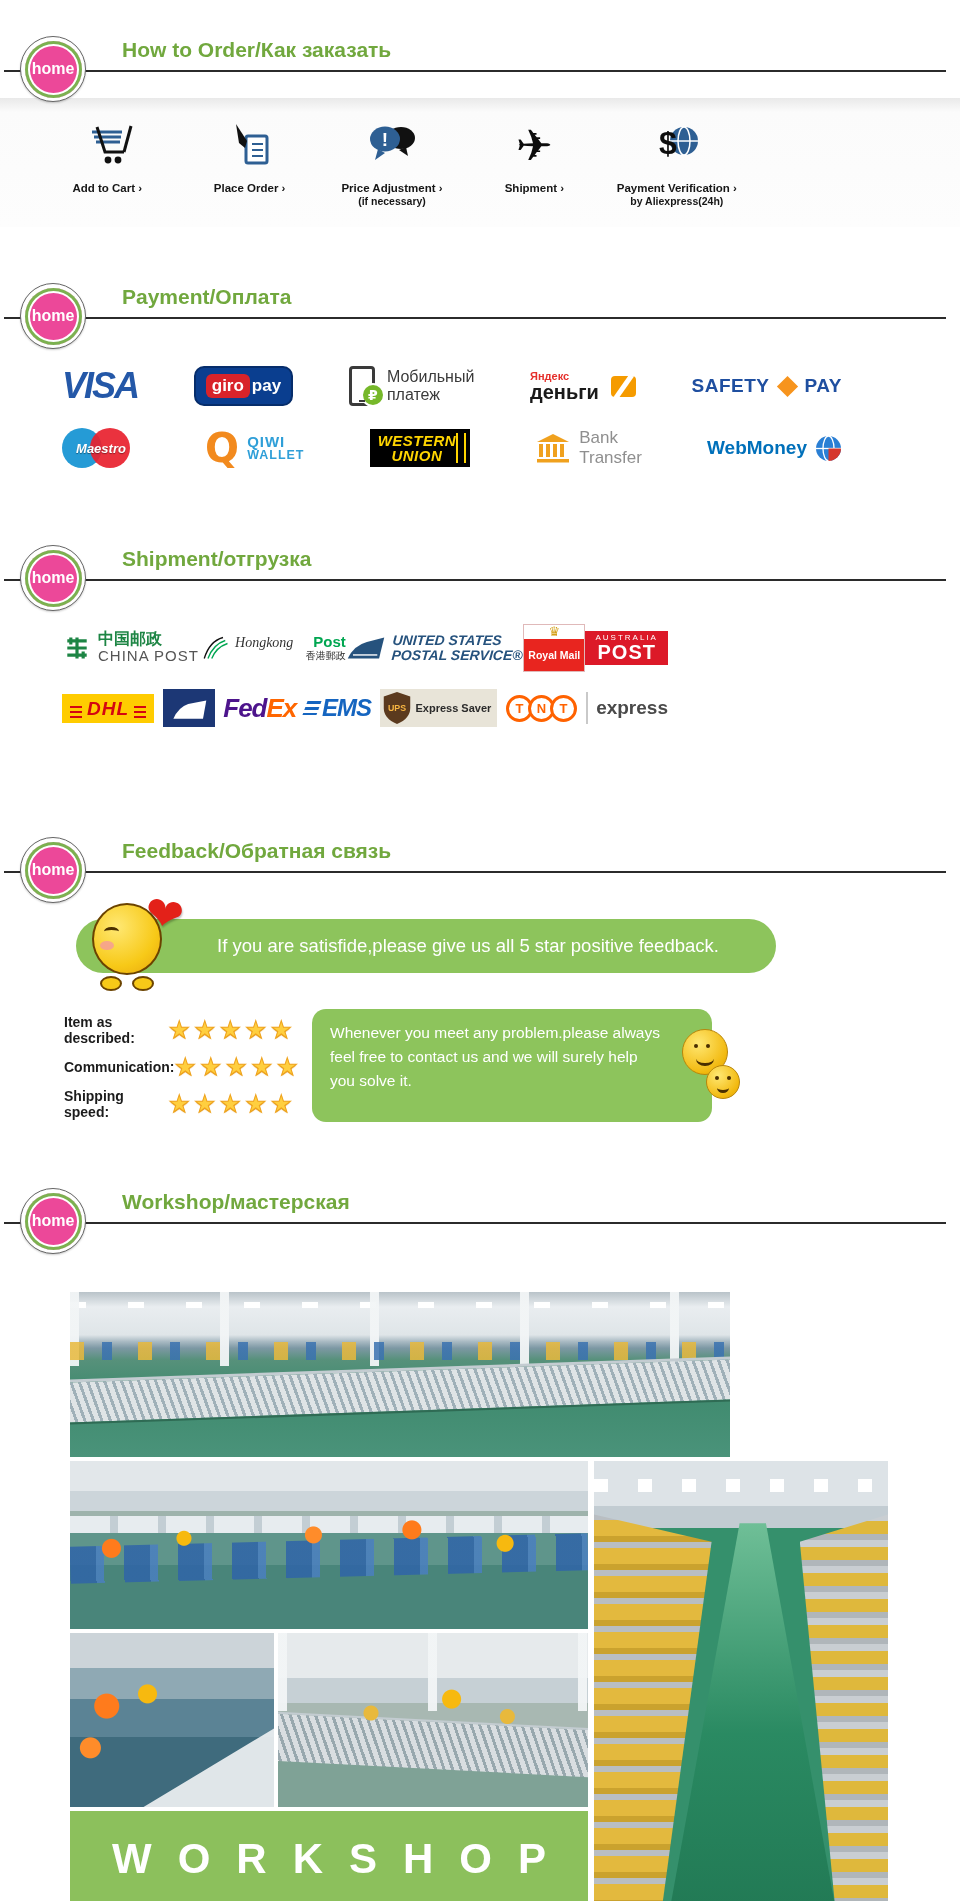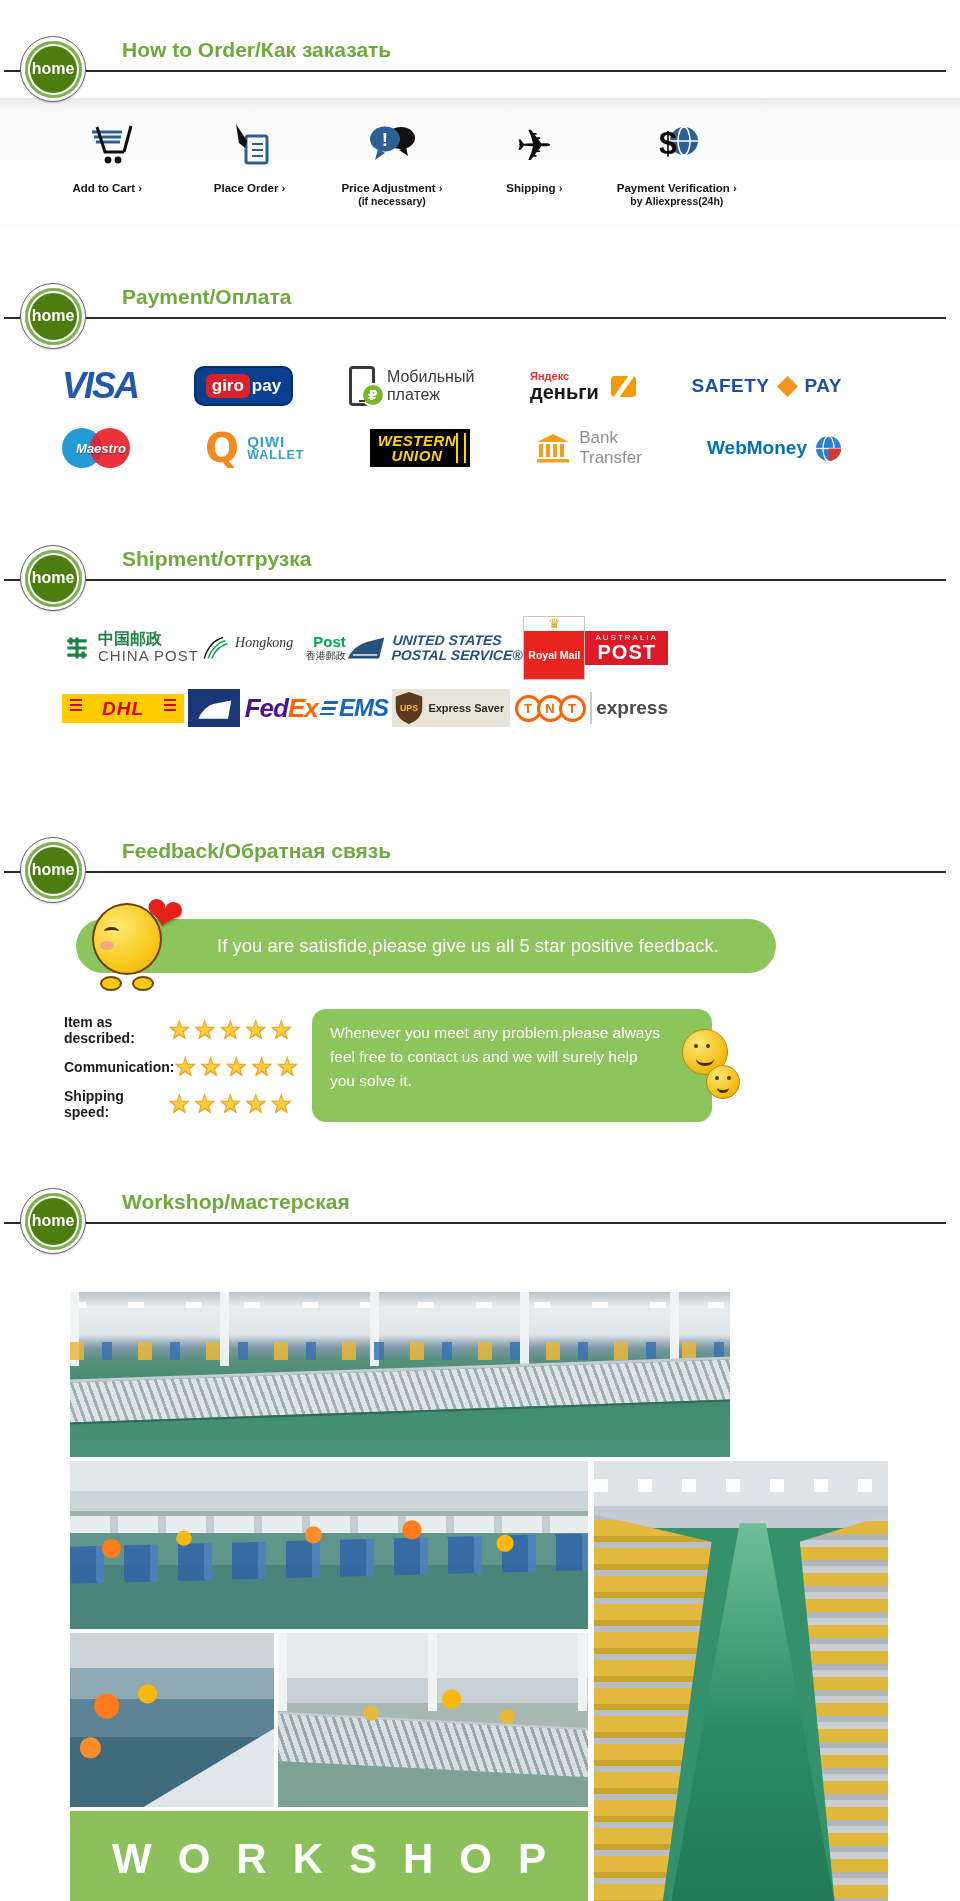--- a/index.html
+++ b/index.html
@@ -12,21 +12,21 @@
 
   
   .sec-header { position:relative; height:80px; }
   .hline { position:absolute; left:4px; right:14px; top:44px; height:2px; background:#2b2b2b; }
   .home-badge {
     position:absolute; left:20px; top:10px; width:66px; height:66px; border-radius:50%;
     background:#fff; border:1.5px solid #666; display:flex; align-items:center; justify-content:center;
     z-index:2; box-shadow:0 1px 2px rgba(0,0,0,.2); cursor:pointer;
   }
   .home-inner {
-    width:57px; height:57px; border-radius:50%; background:#4d7c0f;
+    width:57px; height:57px; border-radius:50%; background:#ec4899;
     box-shadow: inset 0 0 0 3px #7cb150, inset 0 0 0 5px #ffffff;
     display:flex; align-items:center; justify-content:center;
     color:#fff; font-weight:bold; font-size:16px;
   }
   .sec-title { position:absolute; left:122px; top:12px; margin:0; color:#71a83e; font-size:21px; font-weight:bold; }
 
   
   .order-strip {
     margin-top:-8px; padding:18px 0 20px 36px;
     background:linear-gradient(180deg,#e9e9e9 0,#fbfbfb 14px,#fdfdfd 100%);
@@ -79,25 +79,25 @@
   .cp-cn { color:#1d8544; font-weight:bold; font-size:16px; }
   .cp-en { color:#555; font-size:15px; letter-spacing:1px; }
   .hk-col { line-height:1.05; }
   .hk-top { display:flex; align-items:baseline; gap:20px; }
   .hk-script { font-family:"Liberation Serif",serif; font-style:italic; font-size:14px; color:#333; }
   .hk-bold { color:#00a651; font-weight:bold; font-size:15px; }
   .hk-cn { font-size:10px; color:#333; text-align:right; }
   .usps-col { color:#26527d; font-style:italic; font-weight:bold; font-size:14px; line-height:1.1; transform:skewX(-4deg); }
   .rm-box { width:62px; border:1px solid #e0b9b9; background:#fff; text-align:center; }
   .rm-crown { font-size:13px; color:#d4a017; line-height:14px; }
-  .rm-band { background:#e8251f; color:#fff; font-size:10.5px; font-weight:bold; padding:18px 1px; }
+  .rm-band { background:#e8251f; color:#fff; font-size:10.5px; font-weight:bold; padding:10px 1px; }
   .ap-box { background:#dc1928; color:#fff; text-align:center; padding:3px 10px; line-height:1; }
   .ap-top { font-size:8px; letter-spacing:2px; }
   .ap-bot { font-size:20px; font-weight:900; letter-spacing:1px; }
-  .dhl-box { background:#ffcc00; padding:5px 8px; display:flex; align-items:flex-start; gap:20px; }
+  .dhl-box { background:#ffcc00; padding:5px 8px; display:flex; align-items:flex-end; gap:5px; }
   .dhl-txt { color:#d40511; font-weight:900; font-style:italic; font-size:19px; letter-spacing:1px; line-height:1; }
   .dhl-stripes { width:12px; height:12px; background:repeating-linear-gradient(180deg,#d40511 0 2px,transparent 2px 5px); }
   .usps2-box { background:#1c3775; width:52px; height:38px; display:flex; align-items:center; justify-content:center; }
   .fedex { font-size:26px; font-weight:900; font-style:italic; letter-spacing:-1px; }
   .fed { color:#4d148c; } .ex { color:#ff6600; }
   .ems { display:flex; align-items:center; gap:3px; }
   .ems-stripes { width:14px; height:14px; background:repeating-linear-gradient(180deg,#1565c0 0 3px,transparent 3px 6px); transform:skewX(-20deg); }
   .ems-txt { color:#1565c0; font-weight:900; font-style:italic; font-size:24px; letter-spacing:-1px; }
   .ups-box { background:#e8e4d8; display:flex; align-items:center; gap:4px; padding:2px 6px 2px 2px; }
   .ups-saver { font-size:11px; font-weight:bold; color:#2b2b2b; }
@@ -256,21 +256,21 @@
             <text x="21" y="24" font-size="19" font-weight="bold" fill="#fff" text-anchor="middle">!</text>
           </svg>
         </div>
         <div class="step-label">Price Adjustment ›</div>
         <div class="step-sub">(if necessary)</div>
       </div>
       <div class="step">
         <div class="step-iconbox">
           <span class="plane-glyph">✈</span>
         </div>
-        <div class="step-label">Shipping ›</div>
+        <div class="step-label">Shipment ›</div>
         <div class="step-sub"></div>
       </div>
       <div class="step">
         <div class="step-iconbox">
           <svg width="52" height="46" viewBox="0 0 52 46">
             <circle cx="33" cy="19" r="14" fill="#2e5f93"></circle>
             <ellipse cx="33" cy="19" rx="6" ry="14" fill="none" stroke="#fff" stroke-width="1.5"></ellipse>
             <line x1="19" y1="19" x2="47" y2="19" stroke="#fff" stroke-width="1.5"></line>
             <text x="8" y="32" font-size="32" font-weight="bold" fill="#0d0d0d">$</text>
           </svg>

